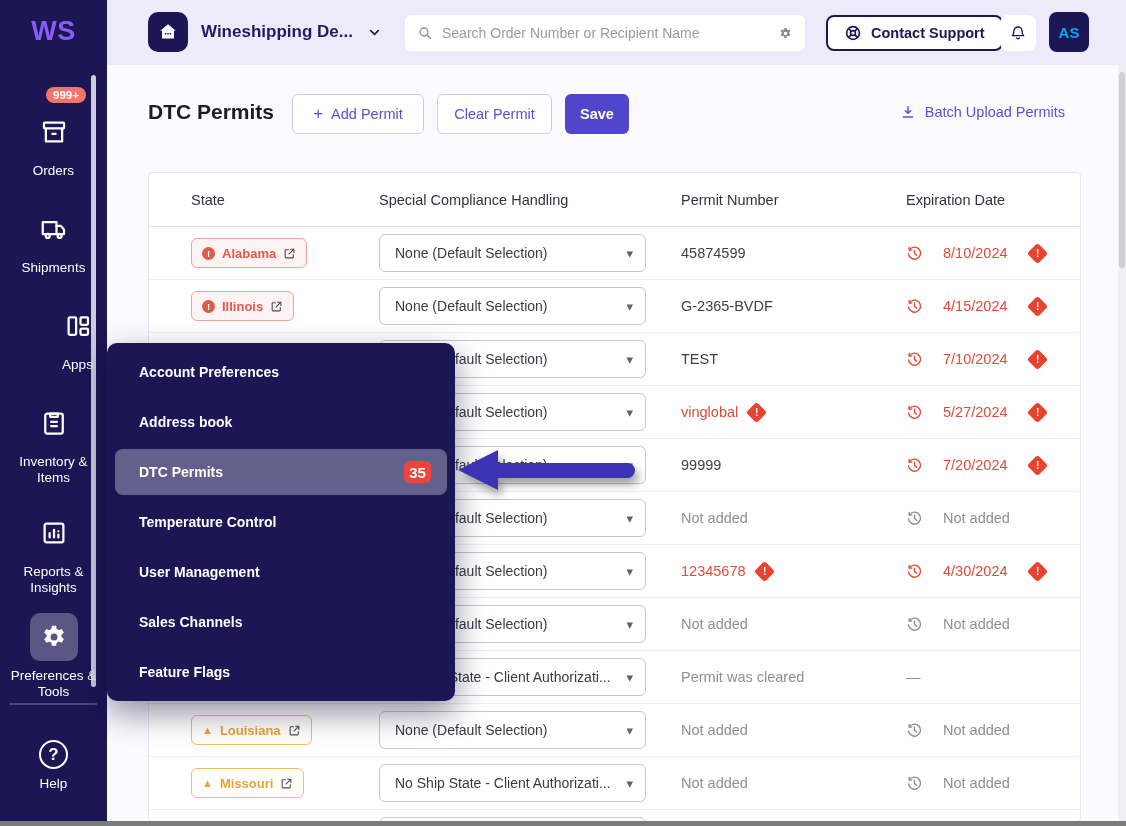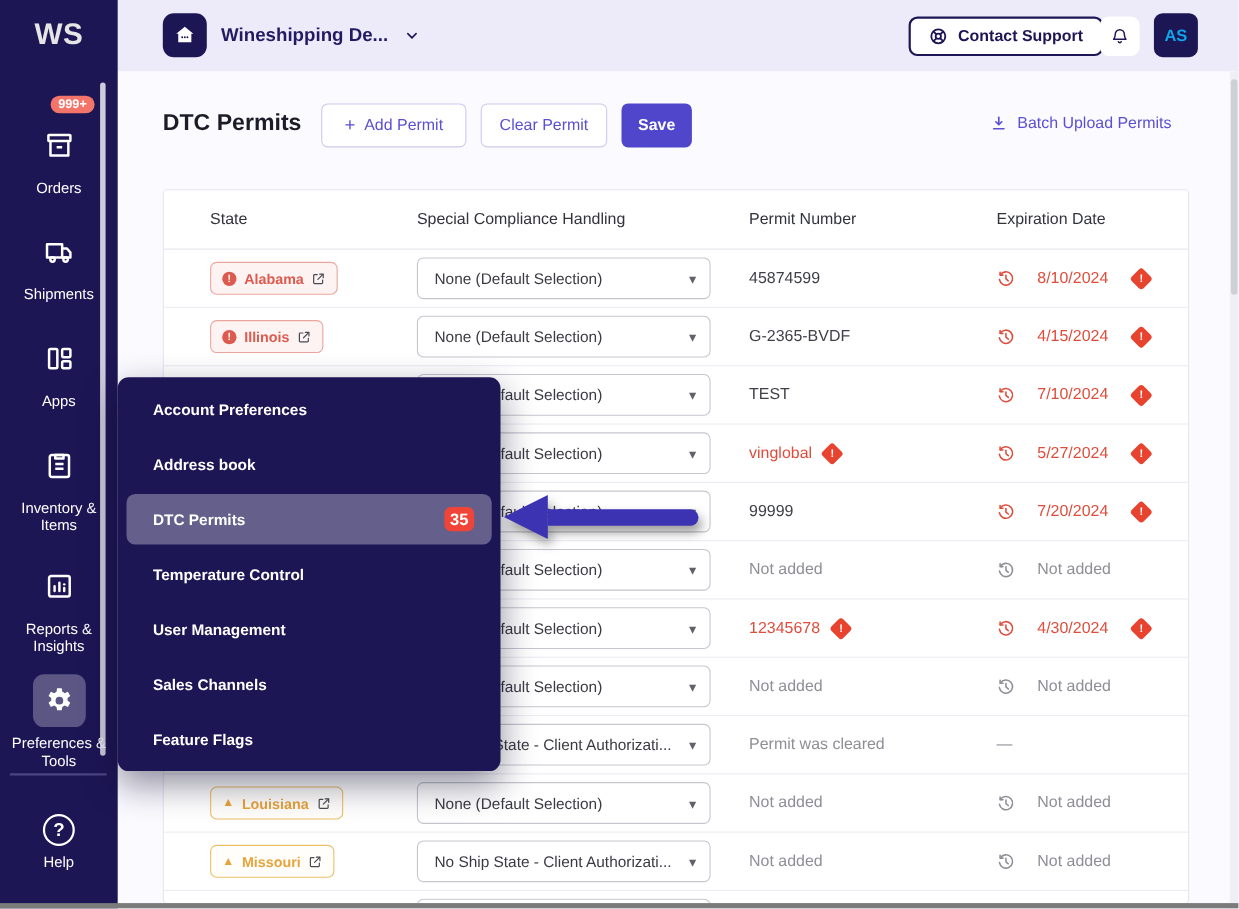--- a/index.html
+++ b/index.html
@@ -1,20 +1,20 @@
 <!DOCTYPE html>
 <html><head>
 <meta charset="utf-8">
 <style>
   * { margin:0; padding:0; box-sizing:border-box; }
   html,body { width:1126px; height:826px; overflow:hidden; font-family:"Liberation Sans", sans-serif; background:#fbfaff; position:relative; }
 
   
   .sidebar { position:absolute; left:0; top:0; width:107px; height:826px; background:#1d1655; z-index:10; }
-  .logo { position:absolute; top:16px; left:0; width:107px; text-align:center; color:#e5e5e5; font-size:27px; font-weight:800; letter-spacing:.5px; }
+  .logo { position:absolute; top:16px; left:0; width:107px; text-align:center; color:#8b5cf6; font-size:27px; font-weight:800; letter-spacing:.5px; }
   .snav-item { position:absolute; left:0; width:107px; display:flex; flex-direction:column; align-items:center; gap:7px; color:#fff; cursor:pointer; }
   .snav-label { font-size:13.5px; font-weight:500; text-align:center; line-height:1.18; width:92px; }
   .snav-badge { position:absolute; top:-21px; left:46px; background:#f3756a; color:#fff; font-size:11.5px; font-weight:700; padding:2px 7px; border-radius:10px; }
   .icon-wrap { width:48px; height:48px; display:flex; align-items:center; justify-content:center; border-radius:10px; }
   .icon-wrap.active { background:rgba(255,255,255,.28); }
   .help-circle { width:29px; height:29px; border:2.4px solid #fff; border-radius:50%; display:flex; align-items:center; justify-content:center; font-size:17px; font-weight:700; color:#fff; }
   .side-divider { position:absolute; top:703px; left:9px; width:88px; height:2px; background:#4d4685; }
   .side-scroll { position:absolute; left:91px; top:75px; width:5px; height:612px; background:rgba(235,235,245,.85); border-radius:3px; }
 
   
@@ -118,21 +118,21 @@
             <path d="M3 6.5h11v9.5H3z"></path>
             <path d="M14 9.5h3.5l2.5 3v3.5H14"></path>
             <circle cx="7" cy="17.5" r="1.6"></circle>
             <circle cx="16.5" cy="17.5" r="1.6"></circle>
           </g>
         </svg>
     </span>
     <span class="snav-label">Shipments</span>
   </div>
 
-  <div class="snav-item" style="top:302px;">
+  <div class="snav-item" style="top:302px;margin-left:24px;">
     <span class="icon-wrap">
       <svg viewBox="0 0 24 24" width="30" height="30">
           <g fill="none" stroke="#fff" stroke-width="1.8">
             <rect x="4.5" y="5" width="6" height="14" rx="1"></rect>
             <rect x="14" y="5" width="6" height="6" rx="1"></rect>
             <rect x="14" y="14" width="6" height="5" rx="1"></rect>
           </g>
         </svg>
     </span>
     <span class="snav-label">Apps</span>
@@ -189,20 +189,30 @@
         <path fill="#fff" d="M12 3.5 3.5 10.5h2V19h13v-8.5h2L12 3.5z"></path>
         <circle cx="9.4" cy="14" r=".95" fill="#1d1655"></circle>
         <circle cx="12" cy="14" r=".95" fill="#1d1655"></circle>
         <circle cx="14.6" cy="14" r=".95" fill="#1d1655"></circle>
       </svg>
   </div>
   <div class="org-name">Wineshipping De...</div>
   <div class="org-caret">
     <svg width="15" height="15" viewBox="0 0 24 24">
         <path d="M6 9l6 6 6-6" stroke="#1d1655" stroke-width="2.4" fill="none" stroke-linecap="round" stroke-linejoin="round"></path>
+      </svg>
+  </div>
+  <div class="search-box">
+    <svg width="16" height="16" viewBox="0 0 24 24">
+        <circle cx="10.5" cy="10.5" r="6" stroke="#8b8b94" stroke-width="2" fill="none"></circle>
+        <path d="M15 15l5 5" stroke="#8b8b94" stroke-width="2" stroke-linecap="round"></path>
+      </svg>
+    <input type="text" placeholder="Search Order Number or Recipient Name" style="">
+    <svg width="15" height="15" viewBox="0 0 24 24">
+        <path fill="#8b8b94" fill-rule="evenodd" d="M10.3 3h3.4l.4 2.5c.6.2 1.2.5 1.7 1l2.4-1 1.7 3-2 1.6c.1.6.1 1.2 0 1.8l2 1.6-1.7 3-2.4-1c-.5.4-1.1.7-1.7 1l-.4 2.5h-3.4l-.4-2.5a7 7 0 0 1-1.7-1l-2.4 1-1.7-3 2-1.6a7 7 0 0 1 0-1.8l-2-1.6 1.7-3 2.4 1c.5-.4 1.1-.7 1.7-1l.4-2.5zM12 9.2a2.8 2.8 0 1 0 0 5.6 2.8 2.8 0 0 0 0-5.6z"></path>
       </svg>
   </div>
   <button class="support-btn">
     <svg width="18" height="18" viewBox="0 0 24 24">
         <g stroke="#1d1655" stroke-width="2.2" fill="none">
           <circle cx="12" cy="12" r="8.5"></circle>
           <circle cx="12" cy="12" r="3.2"></circle>
           <path d="M6.2 6.2l3.4 3.4M17.8 6.2l-3.4 3.4M6.2 17.8l3.4-3.4M17.8 17.8l-3.4-3.4"></path>
         </g>
       </svg>

